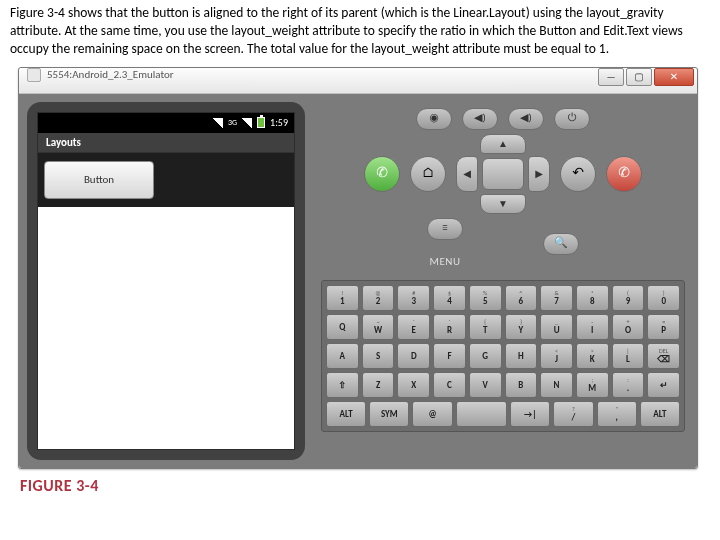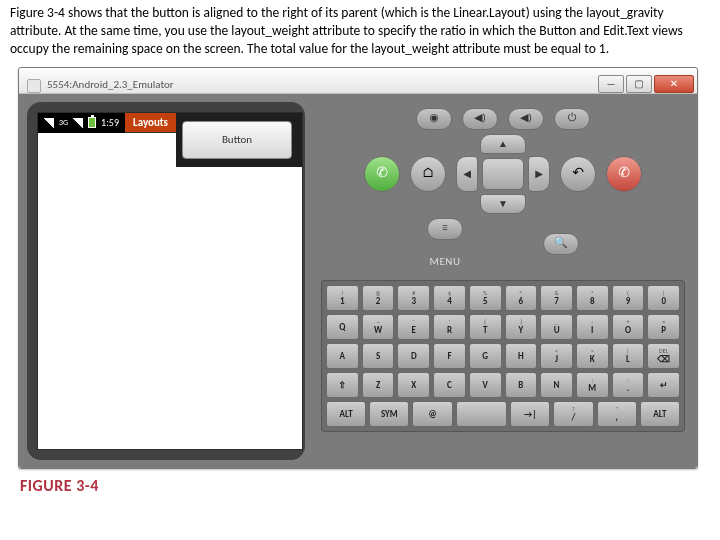--- a/index.html
+++ b/index.html
@@ -1,33 +1,33 @@
 <!DOCTYPE html>
 <html><head>
 <meta charset="utf-8">
 <style>
   * { box-sizing: border-box; margin: 0; padding: 0; }
   body { width: 720px; height: 540px; background: #fff; font-family: Calibri, Arial, sans-serif; font-size: 13.5px; line-height: 1.35; color: #000; overflow: hidden; }
   .caption { padding: 4px 18px 6px 10px; }
   .emul-window { margin: 2px 16px 0 18px; width: 680px; border: 1px solid #7a7a7a; border-radius: 3px; background: #efefef; box-shadow: 0 1px 2px rgba(0,0,0,0.25); }
-  .titlebar { height: 26px; background: linear-gradient(#fdfdfd,#e6e6e6); border-bottom: 1px solid #c0c0c0; border-radius: 3px 3px 0 0; display: flex; align-items: flex-end; padding: 0 3px 0 8px; font-size: 11px; color: #555; }
+  .titlebar { height: 26px; background: linear-gradient(#fdfdfd,#e6e6e6); border-bottom: 1px solid #c0c0c0; border-radius: 3px 3px 0 0; display: flex; align-items: flex-start; padding: 0 3px 16px 8px; font-size: 11px; color: #555; }
   .titlebar-icon { width: 14px; height: 14px; background: #e8e8e8; border: 1px solid #aaa; border-radius: 2px; margin-right: 6px; }
   .titlebar .spacer { flex: 1; }
   .winbtn { height: 18px; margin-left: 2px; border: 1px solid #8a8a8a; border-radius: 2px; display: flex; align-items: center; justify-content: center; font-size: 10px; color: #333; }
   .min, .max { width: 26px; background: linear-gradient(#f7f7f7,#d9d9d9); }
   .close { width: 40px; background: linear-gradient(#e98b78,#c94a33); color: #fff; border-color: #a33c28; }
   .emul-body { height: 374px; background: #7b7b7b; display: flex; border-radius: 0 0 3px 3px; padding: 8px 0 8px 0; }
   .phone-panel { width: 278px; margin-left: 8px; background: #414141; border-radius: 14px; padding: 10px; display: flex; }
-  .phone-screen { flex: 1; background: #fff; border: 1px solid #2c2c2c; display: flex; flex-direction: row; }
+  .phone-screen { flex: 1; background: #fff; border: 1px solid #2c2c2c; display: flex; flex-direction: column; }
   .statusbar { height: 20px; background: #000; color: #fff; display: flex; align-items: center; justify-content: flex-end; gap: 5px; padding: 0 6px; font-size: 10px; }
   .sb-icon { width: 10px; height: 10px; display: inline-block; }
   .sig { background: linear-gradient(to top right, transparent 49%, #fff 50%); }
   .batt { background: #6dbf3d; width: 8px; height: 11px; border: 1px solid #fff; position: relative; }
   .batt::before { content: ""; position: absolute; top: -3px; left: 2px; width: 3px; height: 2px; background: #fff; }
-  .app-titlebar { height: 20px; background: #c2410c; color: #fff; font-size: 11px; font-weight: bold; padding: 3px 8px; border-bottom: 1px solid #333; }
+  .app-titlebar { height: 20px; background: #404040; color: #fff; font-size: 11px; font-weight: bold; padding: 3px 8px; border-bottom: 1px solid #333; }
   .app-content { flex: 1; display: flex; flex-direction: column; }
   .dark-area { background: #1e1e1e; color: #fff; font-size: 10px; line-height: 1.25; padding: 4px 6px 4px 6px; display: flex; }
   .hello-text { flex: 1; }
   .btn-wrap { display: flex; justify-content: flex-end; padding: 4px 4px 4px 0; }
   .and-button { width: 110px; height: 38px; background: linear-gradient(#fafafa,#d7d7d7); border: 1px solid #888; border-radius: 4px; font-size: 11px; color: #333; display: flex; align-items: center; justify-content: center; }
   .white-area { flex: 1; background: #fff; }
 
   .controls-panel { flex: 1; padding: 6px 12px 4px 16px; display: flex; flex-direction: column; }
   .controls-top { display: flex; flex-direction: column; align-items: center; gap: 4px; }
   .row { display: flex; gap: 10px; align-items: center; justify-content: center; }

